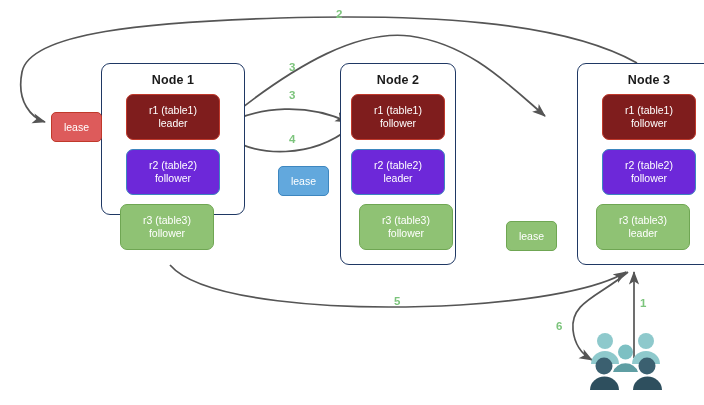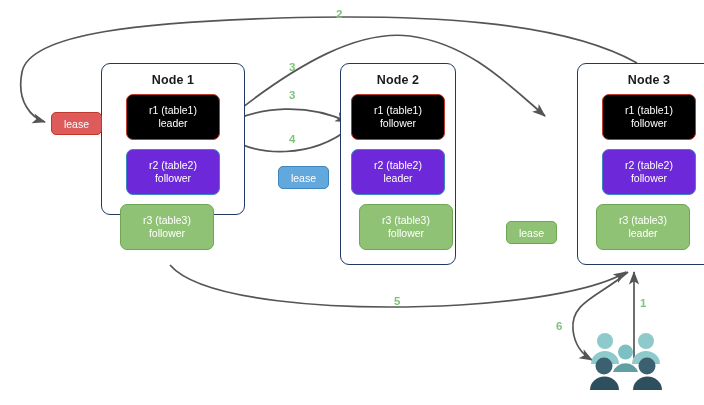--- a/index.html
+++ b/index.html
@@ -51,28 +51,28 @@
     display: flex;
     flex-direction: column;
     align-items: center;
     justify-content: center;
     color: #ffffff;
     font-size: 10.5px;
     line-height: 13px;
     text-align: center;
   }
   .replica .ln { display: block; white-space: nowrap; }
-  .r-red   { background: #000000; border: 1.4px solid #c0392b; }
+  .r-red   { background: #7f1d1d; border: 1.4px solid #c0392b; }
   .r-blue  { background: #6d28d9; border: 1.4px solid #3d86bf; }
   .r-green { background: #8fc274; border: 1.4px solid #6fa653; margin-left: 18px; }
 
   .lease {
     position: absolute;
     box-sizing: border-box;
-    height: 23px;
+    height: 30px;
     border-radius: 5px;
     display: flex;
     align-items: center;
     justify-content: center;
     color: #ffffff;
     font-size: 10.5px;
     z-index: 3;
   }
   .lease-red   { background: #dd5b5b; border: 1.4px solid #c0392b; }
   .lease-blue  { background: #62a8dd; border: 1.4px solid #3d86bf; }

